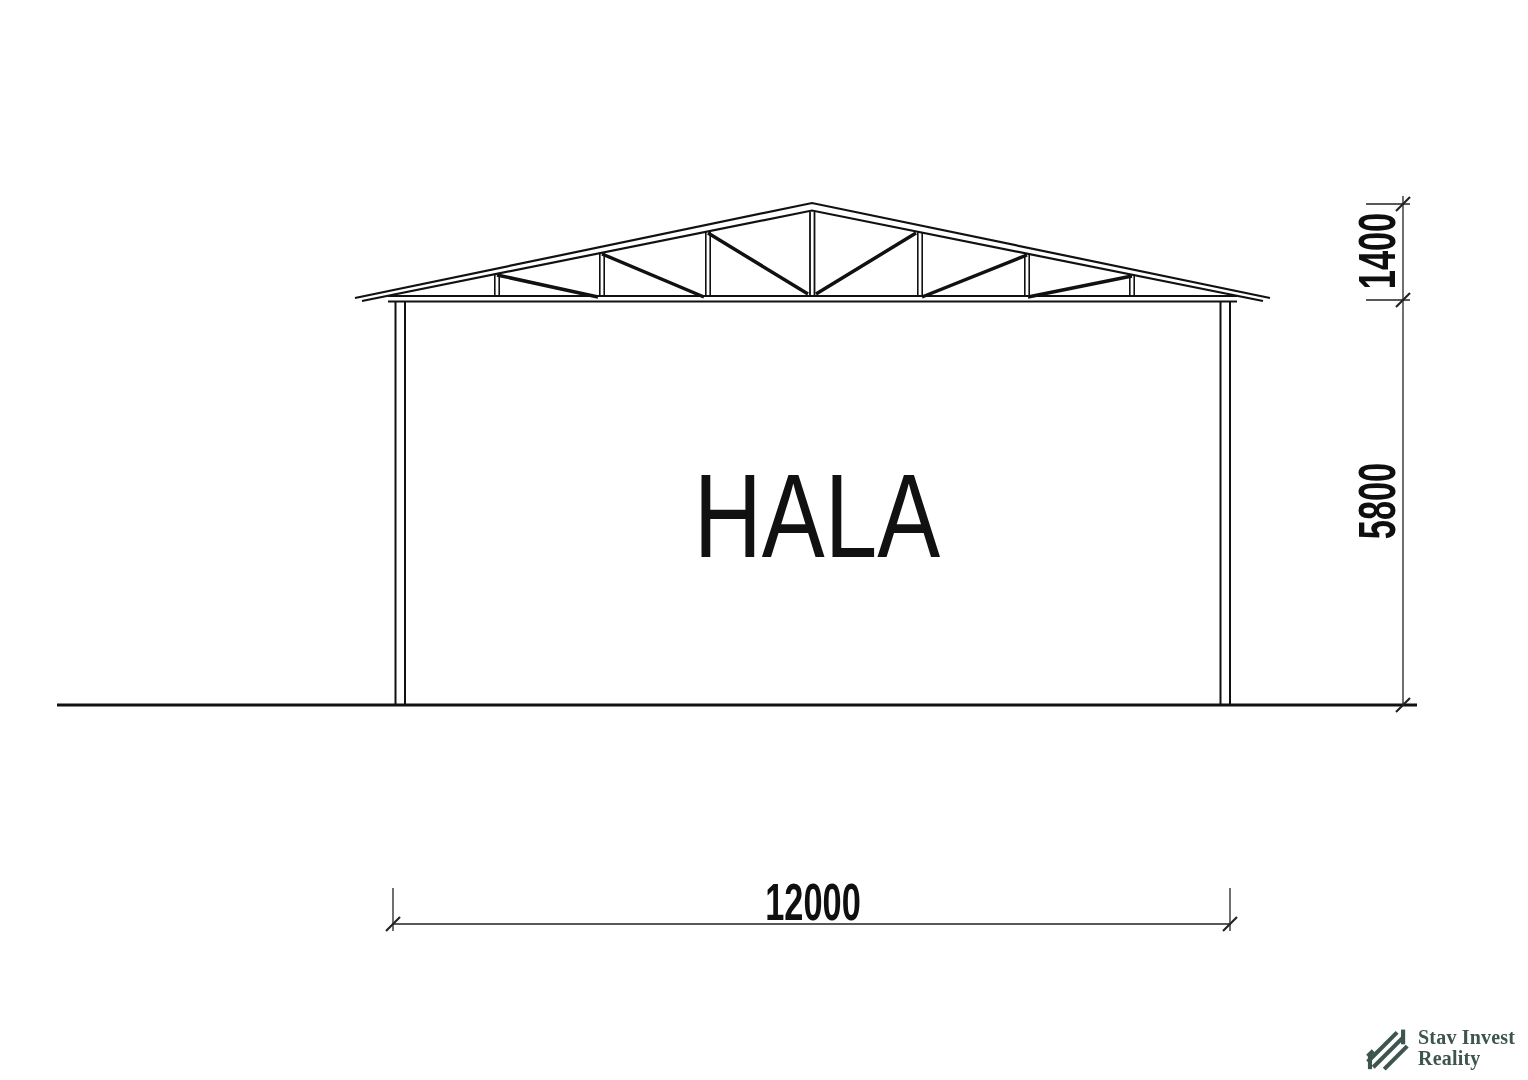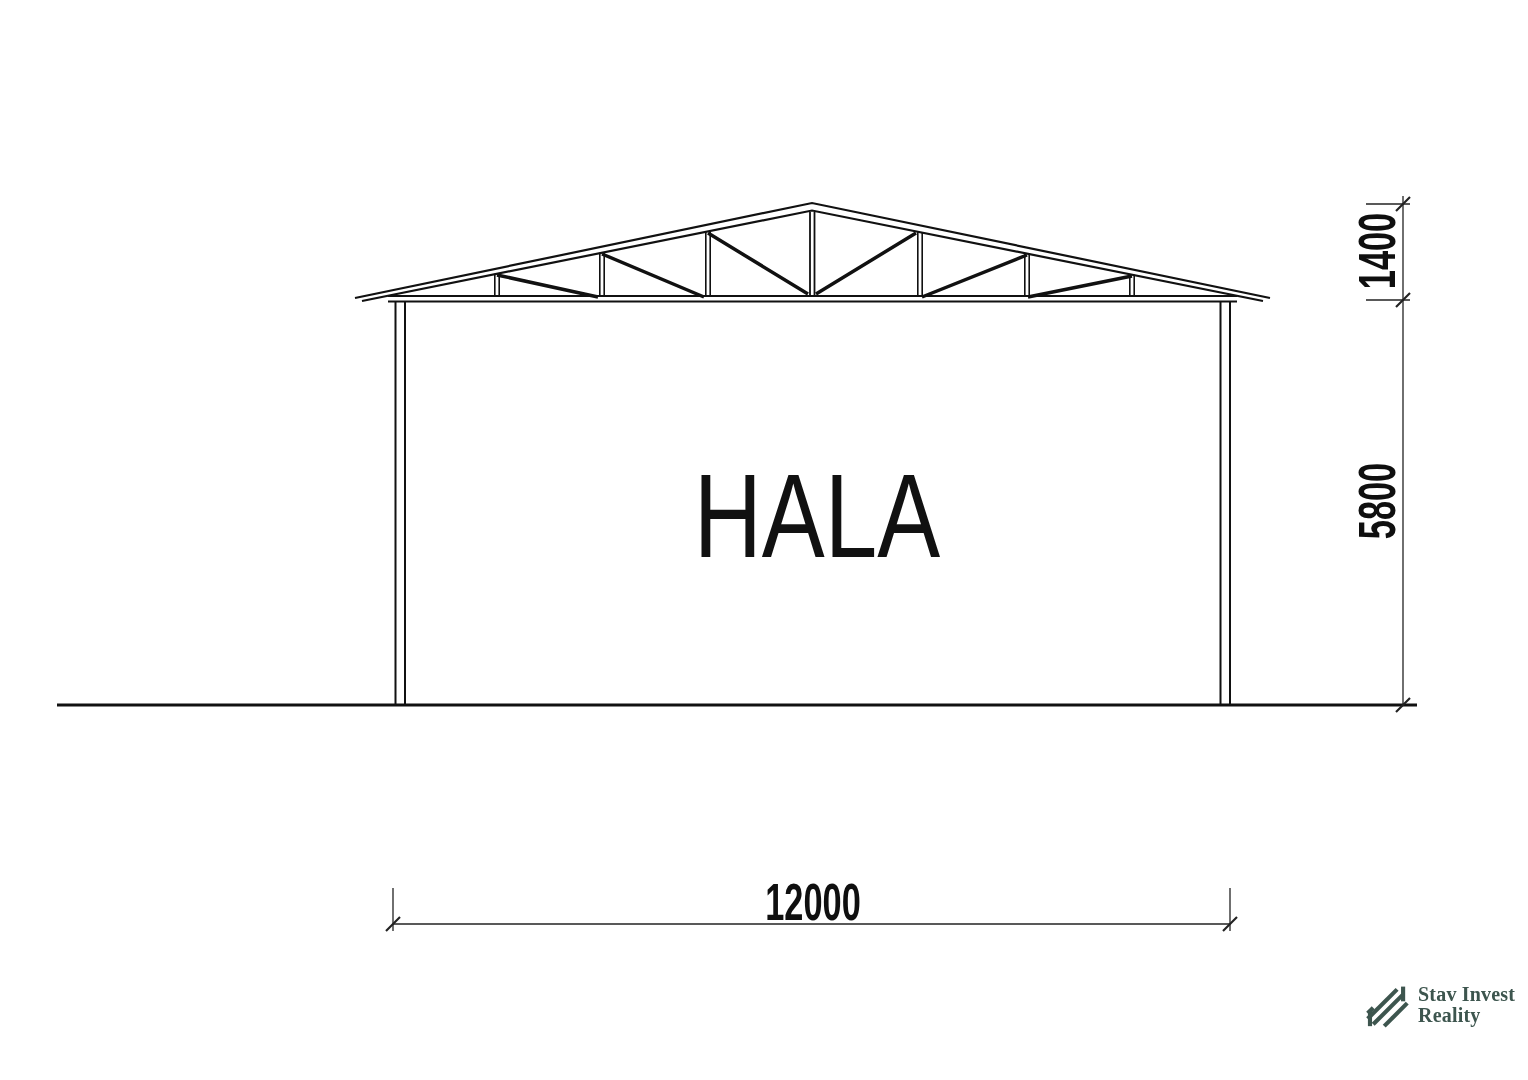--- a/index.html
+++ b/index.html
@@ -27,21 +27,21 @@
   .dim-roof{
     left:1377px;top:251px;
     transform:translate(-50%,-50%) rotate(-90deg) scaleX(0.66);
   }
   .dim-wall{
     left:1377px;top:501px;
     transform:translate(-50%,-50%) rotate(-90deg) scaleX(0.66);
   }
 
   .logo{
-    position:absolute;left:1364px;top:981px;display:flex;align-items:center;gap:8px;
+    position:absolute;left:1364px;top:1024px;display:flex;align-items:center;gap:8px;
   }
   .logo-icon{width:46px;height:48px;flex:0 0 auto;}
   .logo-text{
     font-family:"Liberation Serif",serif;font-weight:700;
     font-size:20px;line-height:21px;color:#3d554e;letter-spacing:0.2px;
   }
 </style>
 </head>
 <body>
 

